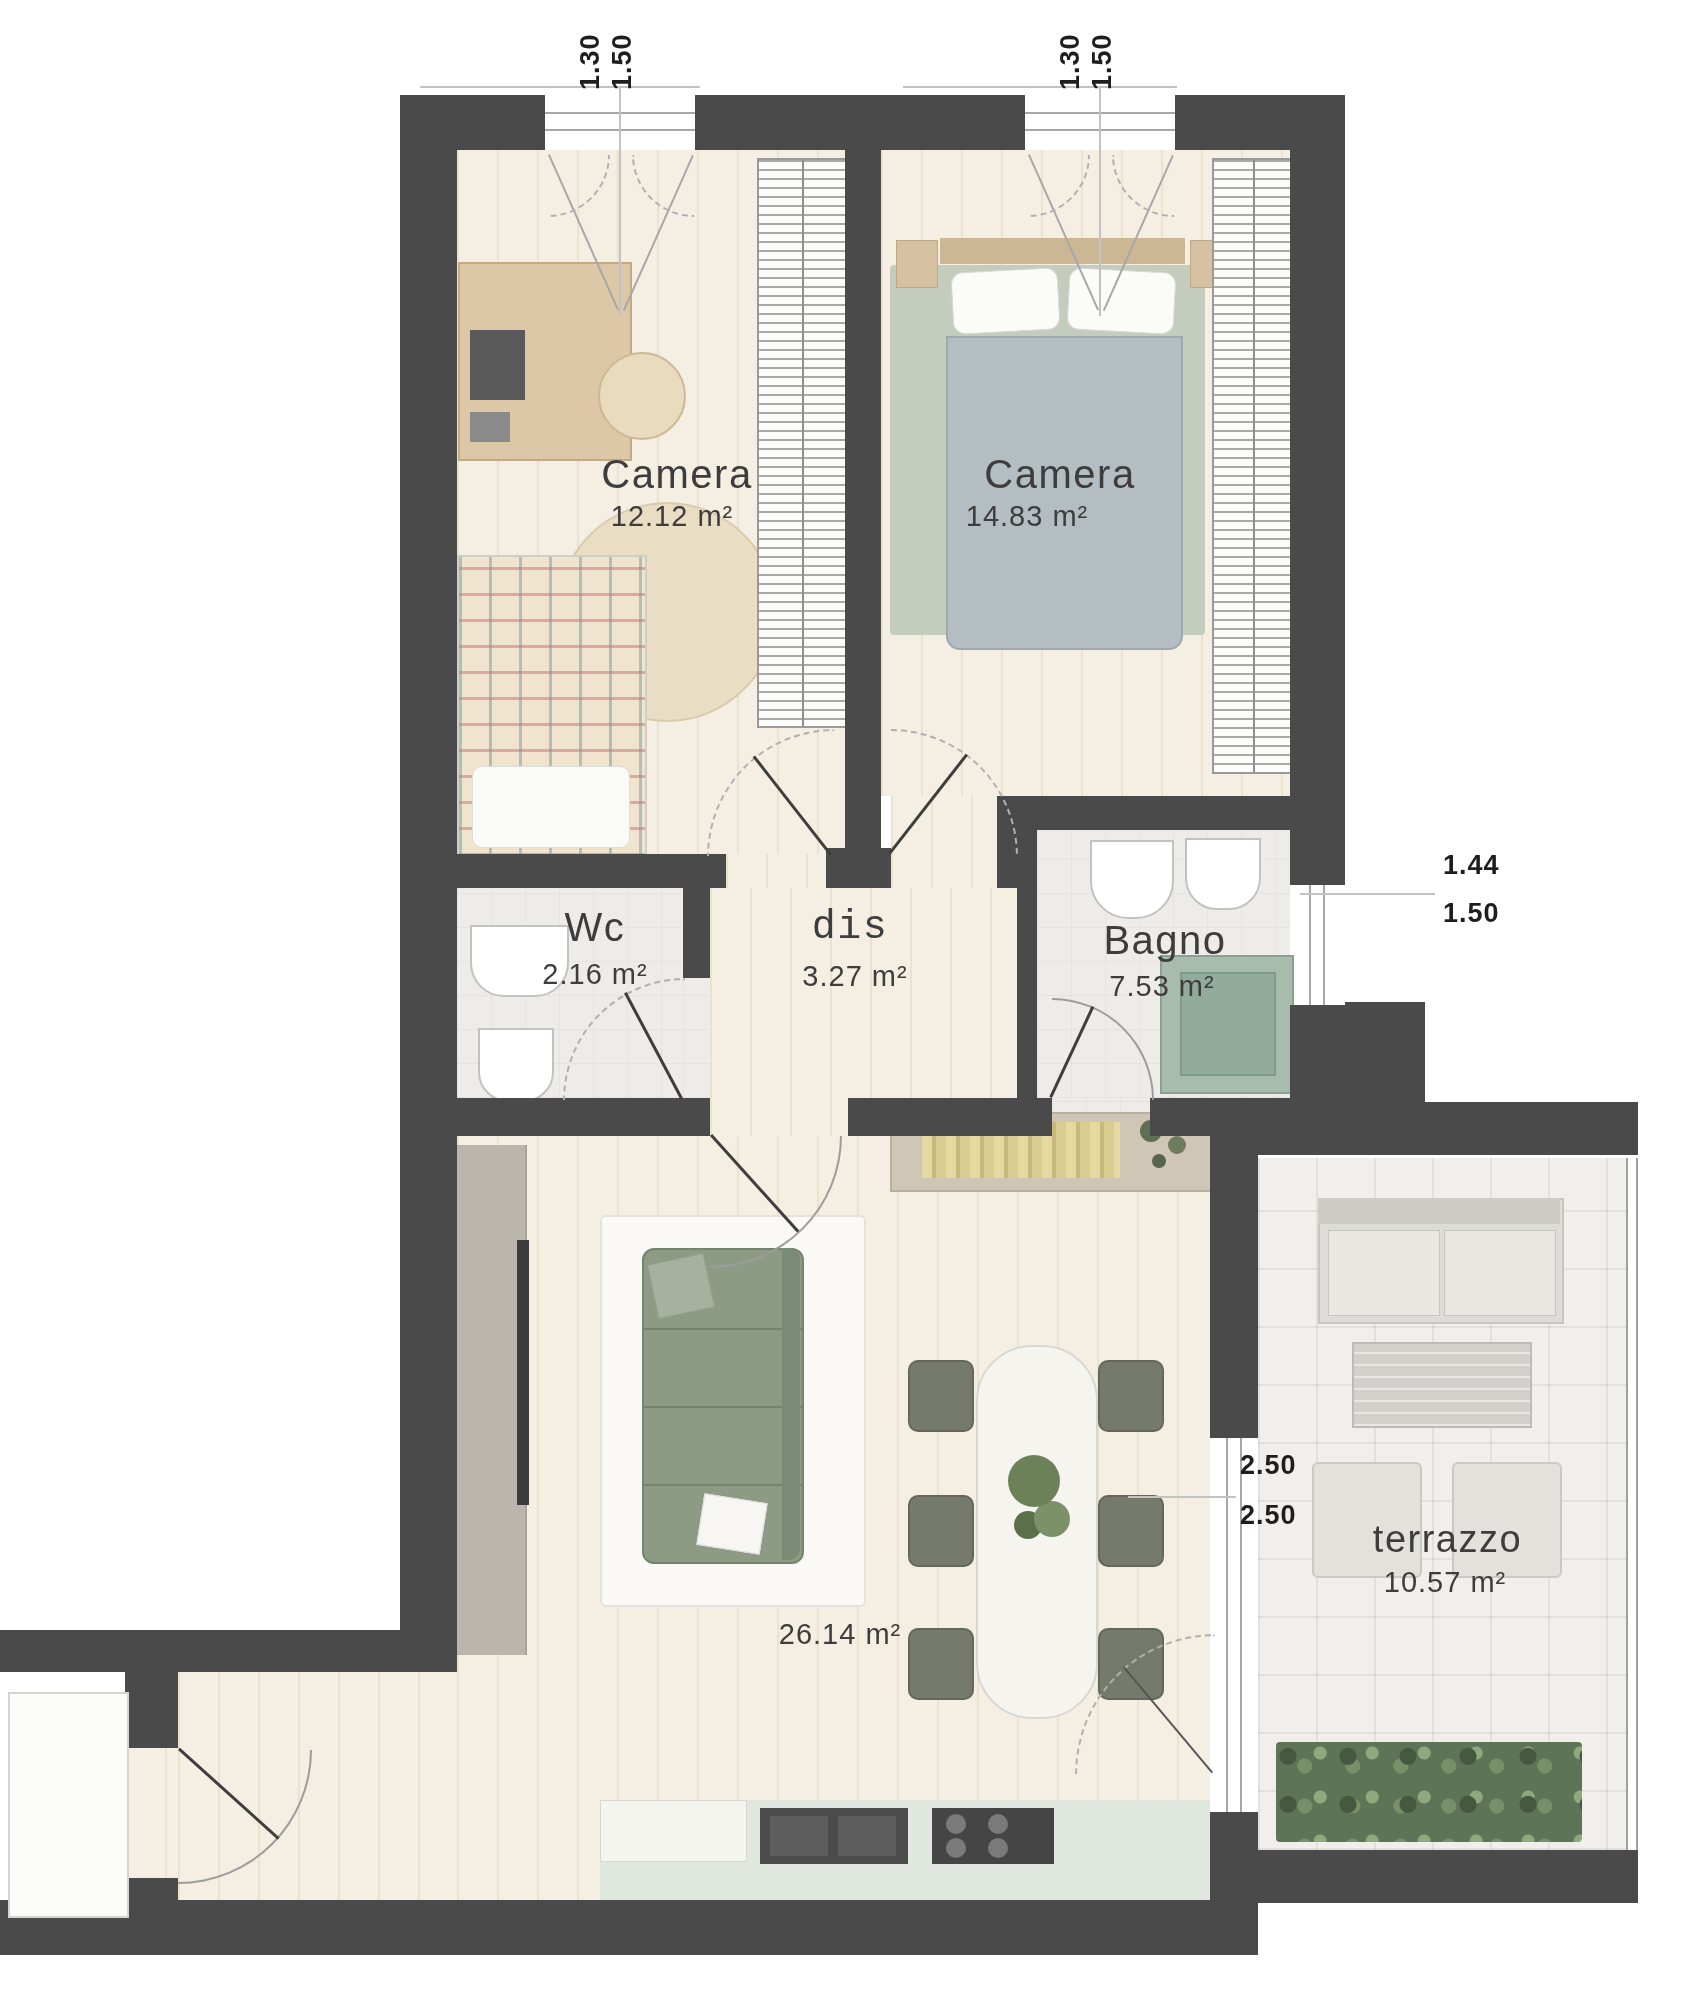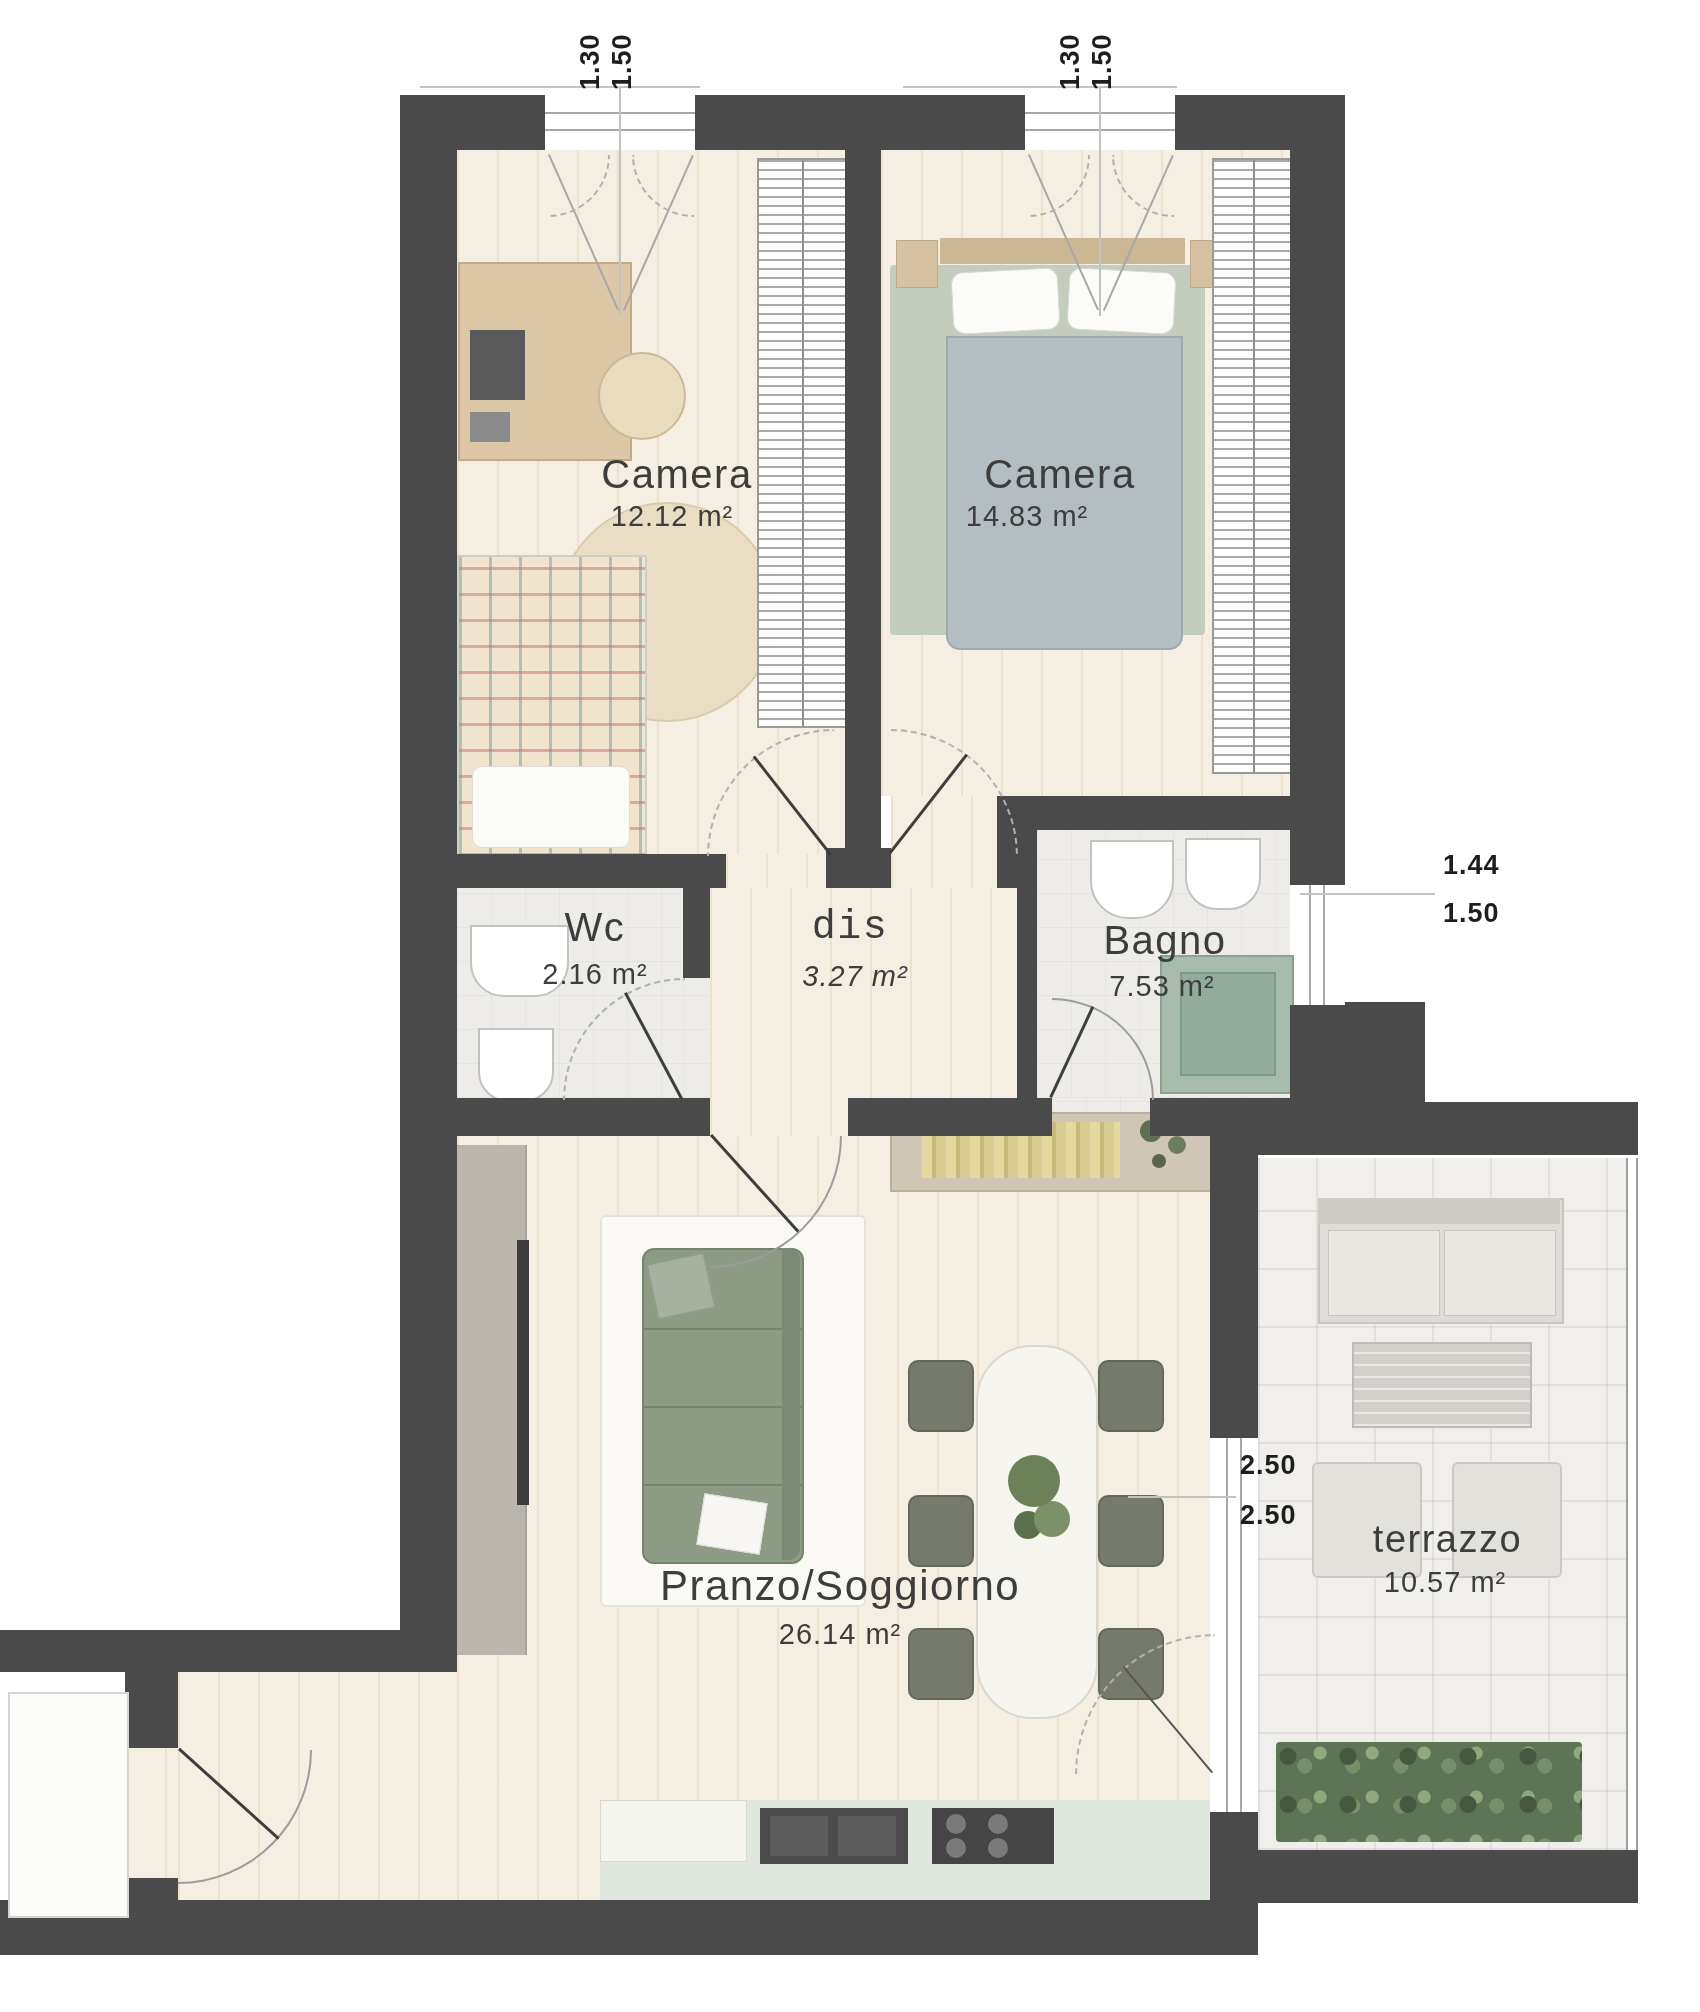--- a/index.html
+++ b/index.html
@@ -223,24 +223,23 @@
   <div class="room-name" style="left:547px;top:452px;width:260px;">Camera</div>
   <div class="room-area" style="left:547px;top:500px;width:250px;">12.12 m²</div>
 
   <div class="room-name" style="left:930px;top:452px;width:260px;">Camera</div>
   <div class="room-area" style="left:902px;top:500px;width:250px;">14.83 m²</div>
 
   <div class="room-name" style="left:520px;top:905px;width:150px;">Wc</div>
   <div class="room-area" style="left:515px;top:958px;width:160px;">2.16 m²</div>
 
   <div class="room-name" style="left:780px;top:905px;width:140px;font-family:Liberation Mono, monospace;">dis</div>
-  <div class="room-area" style="left:775px;top:960px;width:160px;font-style:italic;">3.27 m²</div>
+  <div class="room-area" style="left:775px;top:960px;width:160px;">3.27 m²</div>
 
   <div class="room-name" style="left:1080px;top:918px;width:170px;">Bagno</div>
   <div class="room-area" style="left:1082px;top:970px;width:160px;">7.53 m²</div>
 
-  <div class="room-name" style="left:590px;top:1562px;width:500px;font-size:42px;">Pranzo/Soggiorno</div>
   <div class="room-area" style="left:600px;top:1618px;width:480px;">26.14 m²</div>
 
   <div class="room-name" style="left:1330px;top:1518px;width:235px;font-size:38px;">terrazzo</div>
   <div class="room-area" style="left:1330px;top:1566px;width:230px;">10.57 m²</div>
 
 </div>
 
 </body></html>

